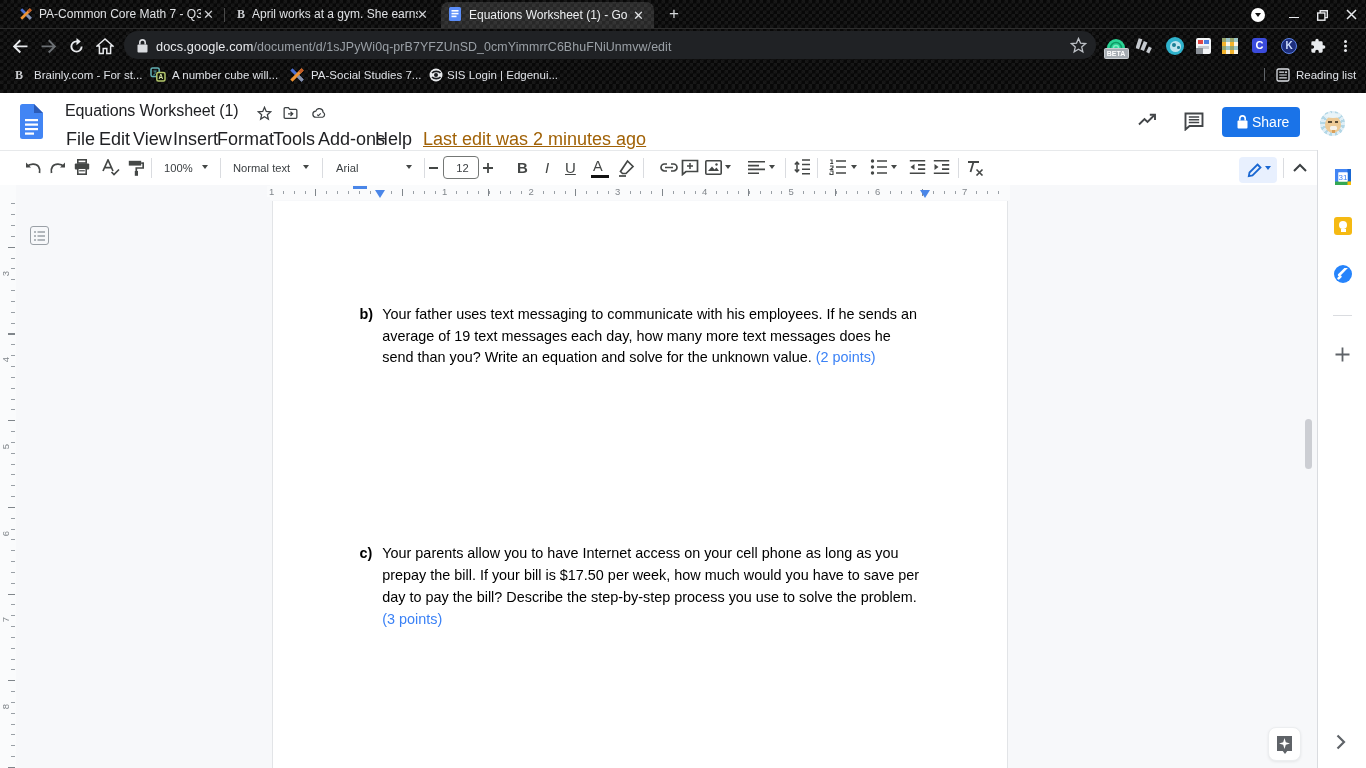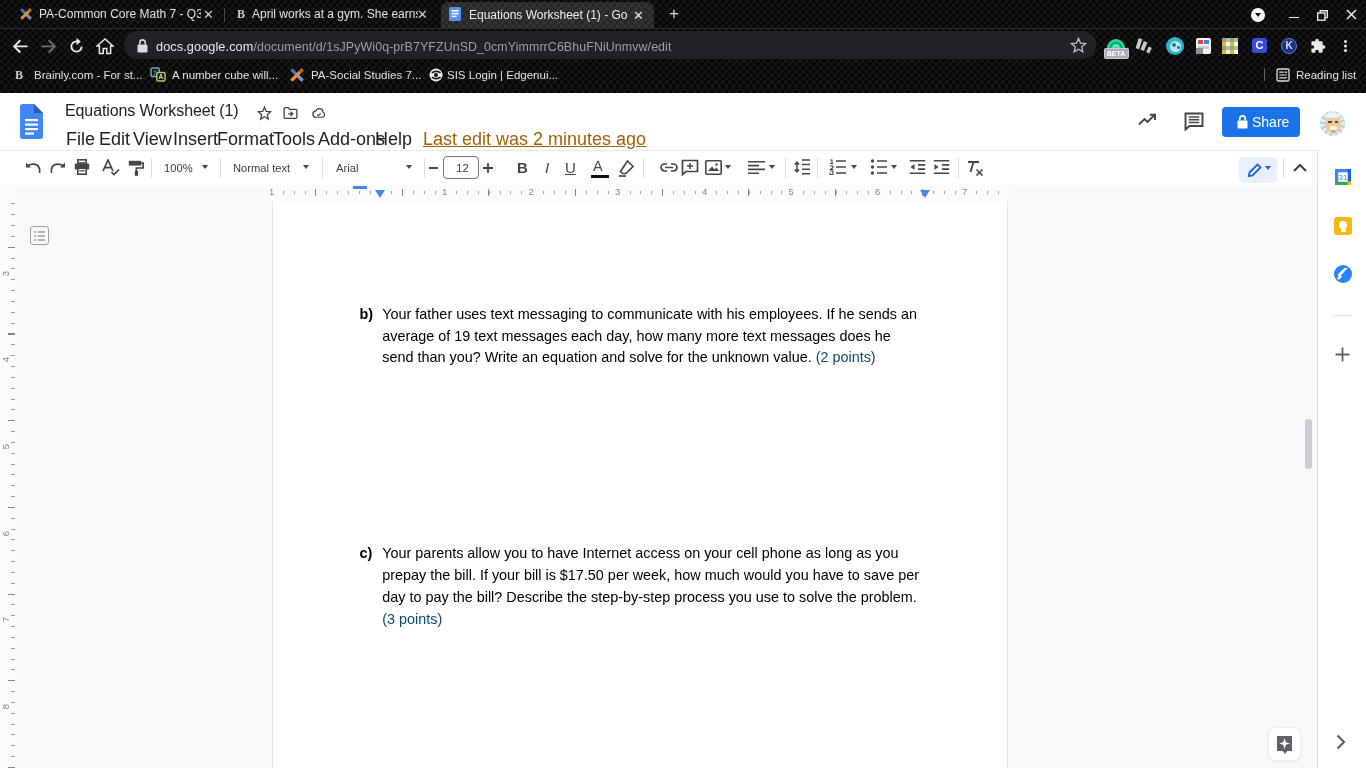--- a/index.html
+++ b/index.html
@@ -40,21 +40,21 @@
   #sidepanel { position:absolute; left:1317px; top:64px; width:49px; height:618px;
      background:#fff; border-left:1px solid #dadce0; }
   .sep { position:absolute; top:72px; width:1px; height:20px; background:#dadce0; }
   .tbtxt { position:absolute; font-size:11.2px; color:#3c4043; }
   .arrow { position:absolute; width:0; height:0; border-left:3.6px solid transparent;
      border-right:3.6px solid transparent; border-top:4.2px solid #444746; }
   .rnum { position:absolute; font-size:9.5px; color:#80868b; }
 
   .menuitem { position:absolute; top:0; font-size:18px; color:#202124; }
   .docline { position:absolute; font-size:14.4px; color:#000; line-height:21.8px; white-space:nowrap; }
-  .blue { color:#0c4a6e; }
+  .blue { color:#3b82f6; }
   svg { display:block; }
 </style>
 </head>
 <body>
 <div id="stage">
   <div id="chrome">
 
     <div id="activetab"></div>
 
     <svg class="abs" style="left:20px;top:8px" width="12" height="12" viewBox="0 0 12 12">

